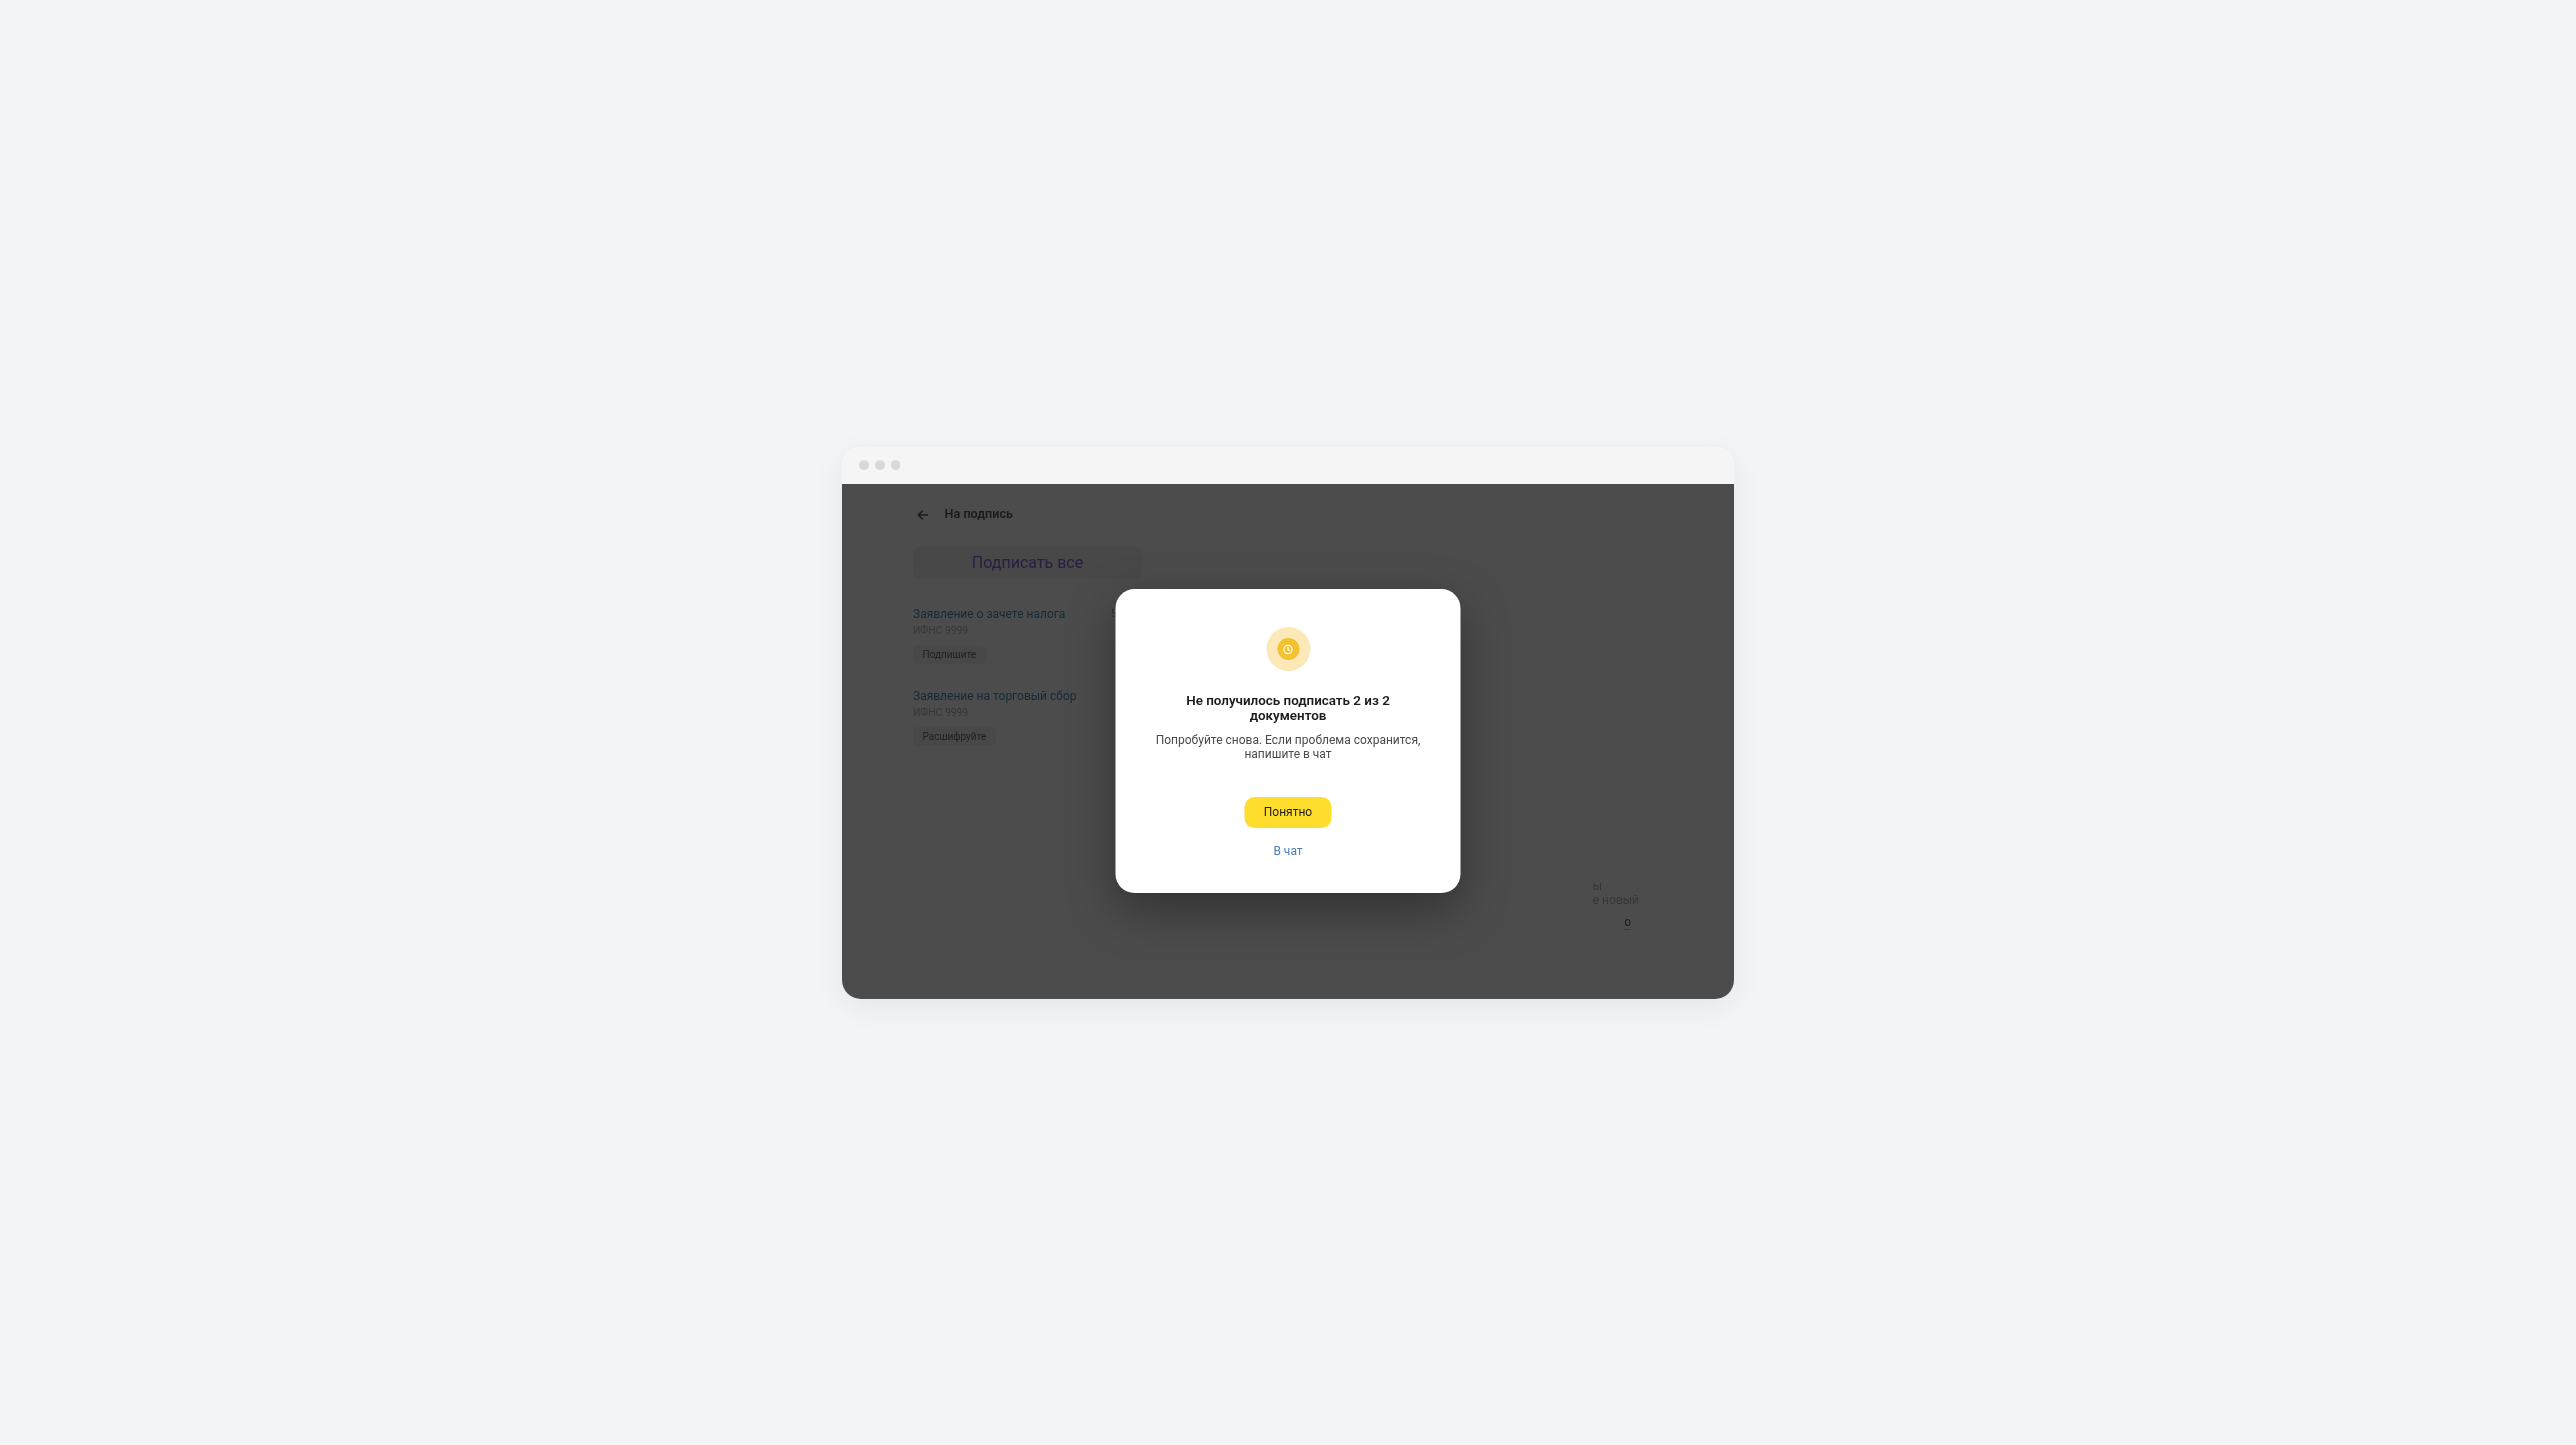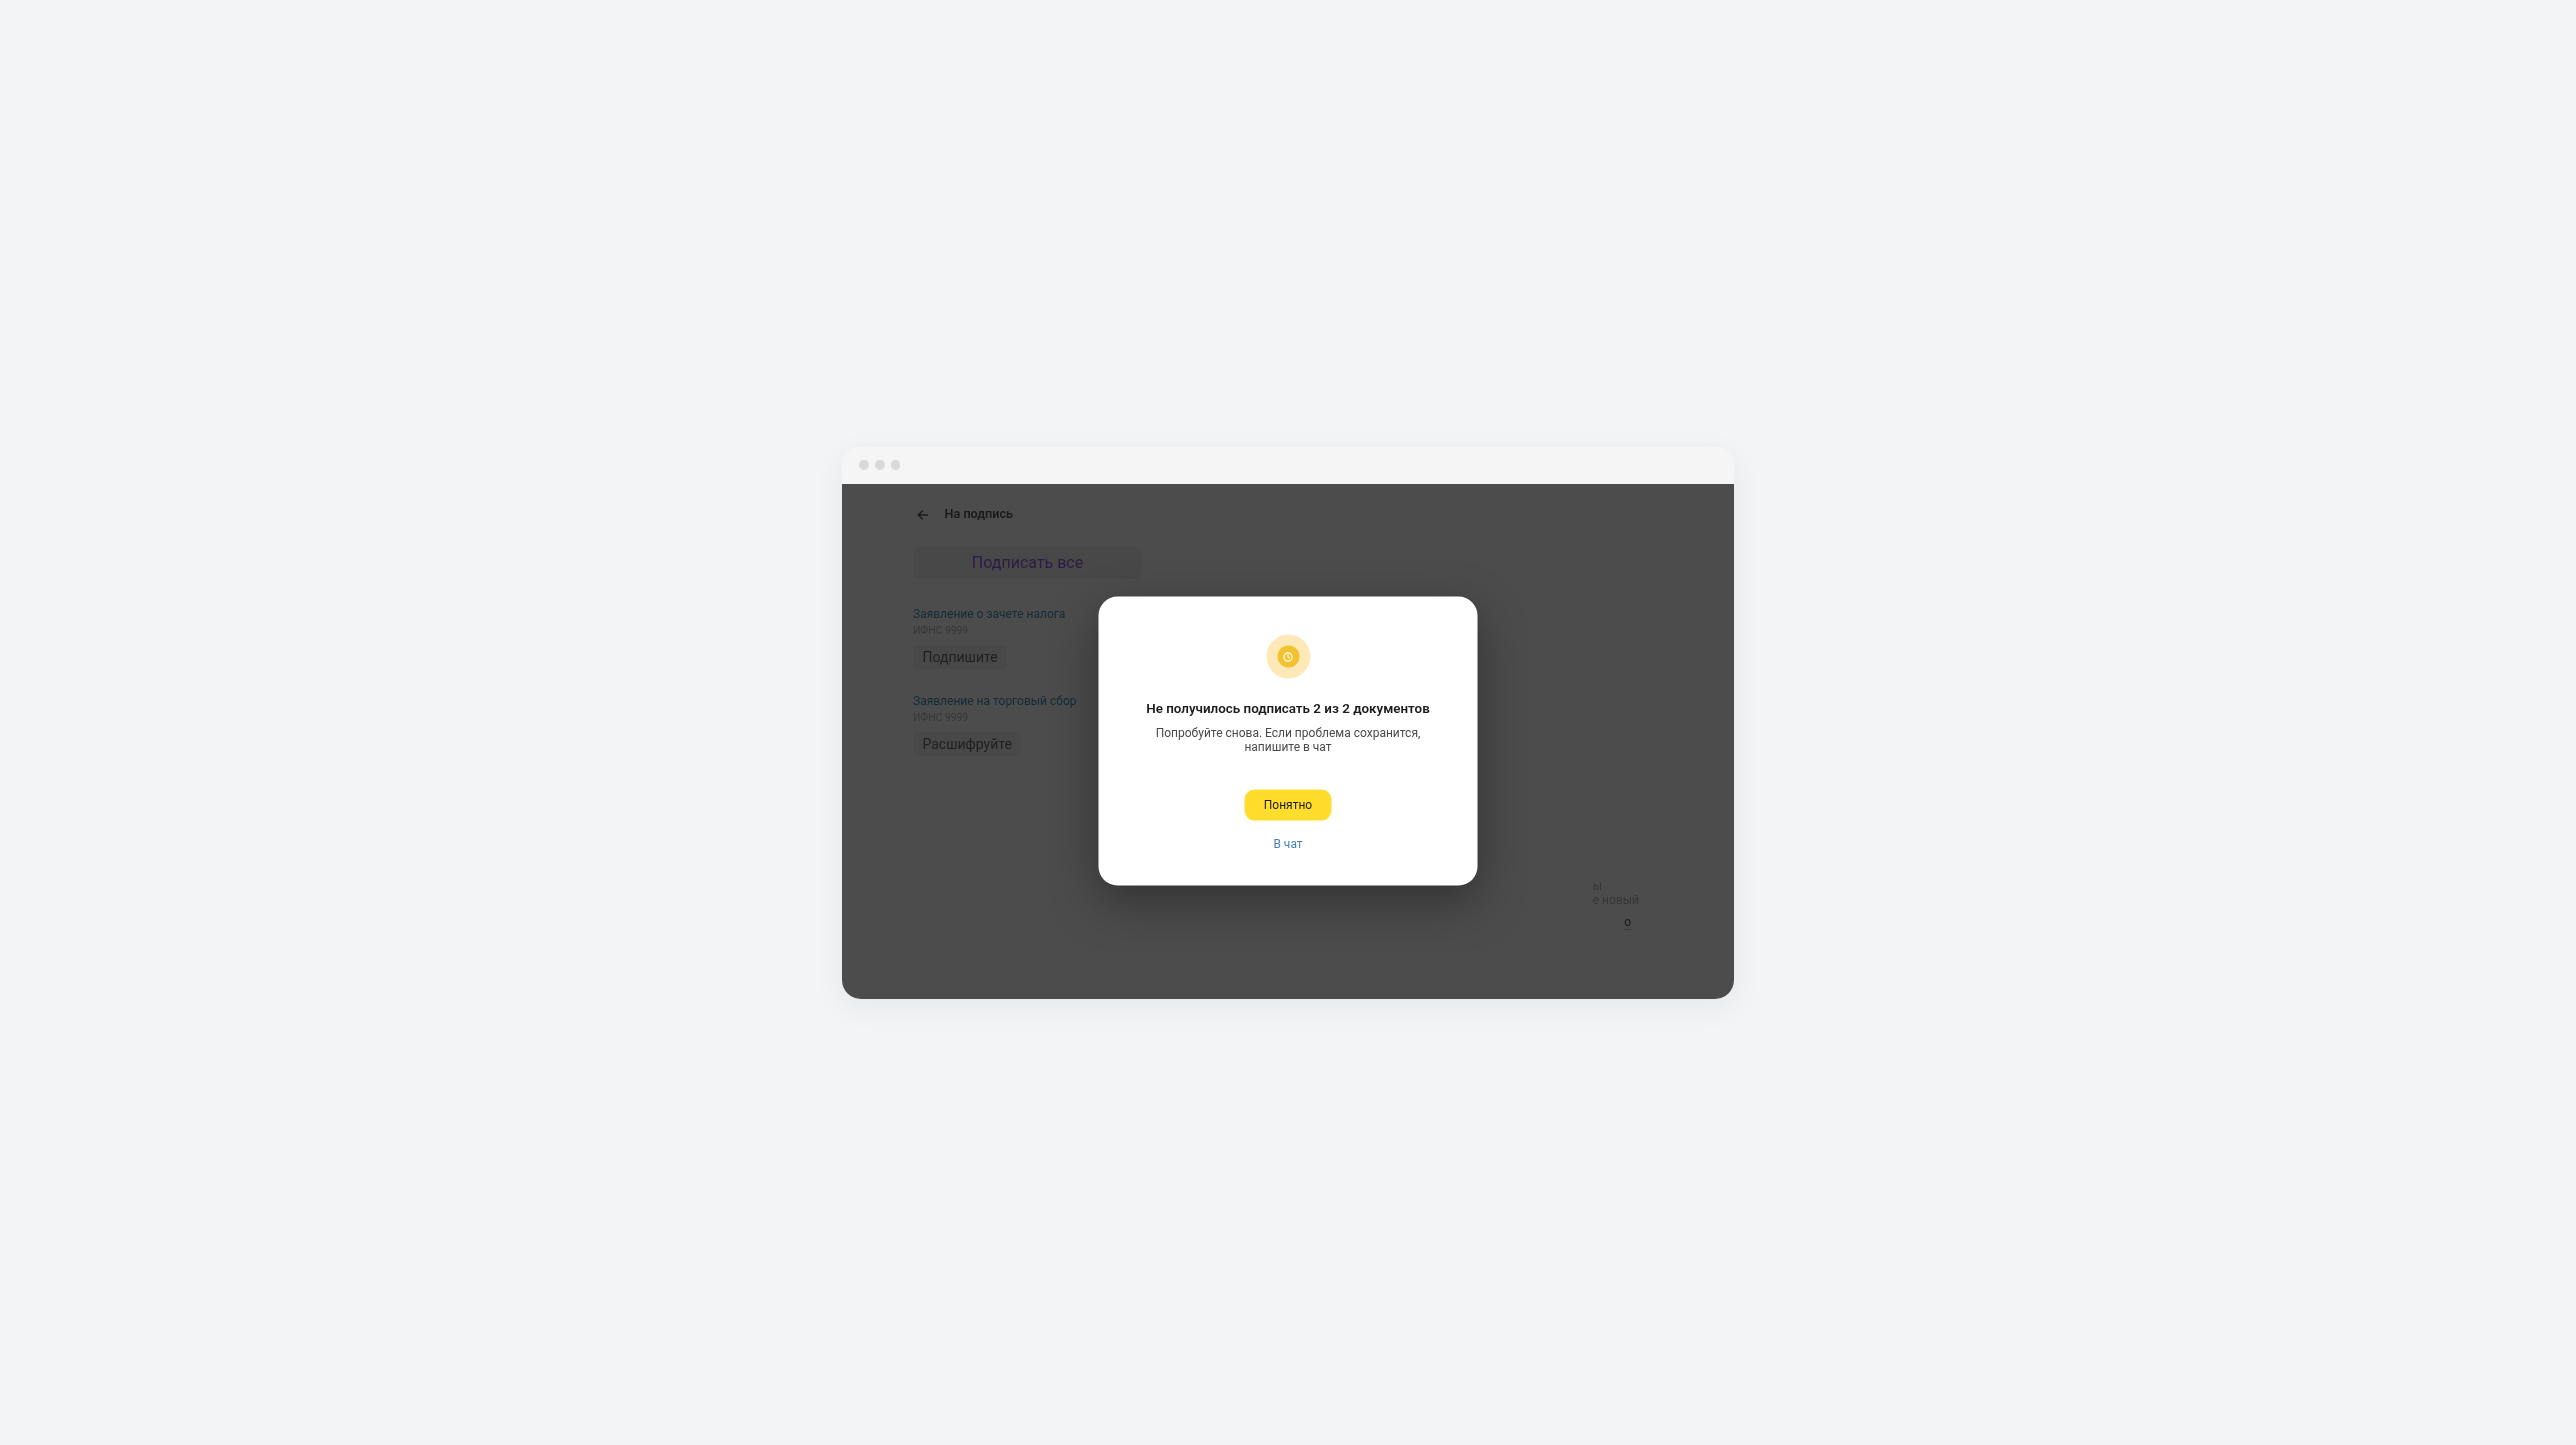--- a/index.html
+++ b/index.html
@@ -11,25 +11,25 @@
     .page{padding:22px 71px}
     .header{display:flex;align-items:flex-start;gap:12.6px;margin-bottom:22px}
     .back{display:flex;align-items:center;justify-content:center;width:19px;height:19px;cursor:pointer}
     .back svg{width:16px;height:16px}
     h1{font-size:12.6px;font-weight:600;color:#1c1c1c}
     .btn-sign{width:229px;height:32px;background:#ececec;border:0;border-radius:6.3px;font-size:16px;color:#6d28d9;cursor:pointer;margin-bottom:28px;display:block}
     .doc{width:229px;margin-bottom:25px;position:relative}
     .date{position:absolute;right:0;top:0;font-size:10.3px;color:#8c8c8c}
     .dtitle{font-size:12px;color:#0369a1;margin-bottom:3.2px}
     .dsub{font-size:10.3px;color:#9a9a9a;margin-bottom:8px}
-    .pill{display:inline-block;padding:4px 9.5px;border-radius:4.7px;background:#ececec;font-size:14px;color:#333}
+    .pill{display:inline-block;padding:4px 9.5px;border-radius:4.7px;background:#ececec;font-size:10px;color:#333}
     .right-hint{position:absolute;right:95px;top:395px;color:#9a9a9a;font-size:12px}
     .right-link{position:absolute;right:103px;top:431px;color:#1c1c1c;font-size:12px;border-bottom:0.8px solid rgba(0,0,0,.3)}
     .scrim{position:absolute;inset:0;background:rgba(25,25,25,.78)}
-    .modal{position:absolute;left:50%;top:50%;transform:translate(-50%,-50%);width:379px;background:#fff;border-radius:19px;padding:38px 35px 35px;text-align:center;box-shadow:0 16px 47px rgba(0,0,0,.35)}
+    .modal{position:absolute;left:50%;top:50%;transform:translate(-50%,-50%);width:345px;background:#fff;border-radius:19px;padding:38px 35px 35px;text-align:center;box-shadow:0 16px 47px rgba(0,0,0,.35)}
     .ico{width:44px;height:44px;border-radius:50%;background:#fde9b8;margin:0 auto 22px;display:flex;align-items:center;justify-content:center}
     .ico-inner{width:22px;height:22px;border-radius:50%;background:#f2c230;display:flex;align-items:center;justify-content:center}
     .ico-inner svg{width:11px;height:11px}
     .mtitle{font-size:13.4px;font-weight:600;color:#1c1c1c;margin-bottom:9.5px}
     .mtext{font-size:12px;color:#4a4a4a;margin-bottom:36px}
     .mbtn{display:inline-block;padding:8.7px 19px;background:#ffdd2d;border:0;border-radius:10px;font-size:12px;color:#1c1c1c;cursor:pointer;margin-bottom:16px}
     .mlink{font-size:12px;color:#4a7fb5;cursor:pointer}
   </style>
 </head>
 <body>

